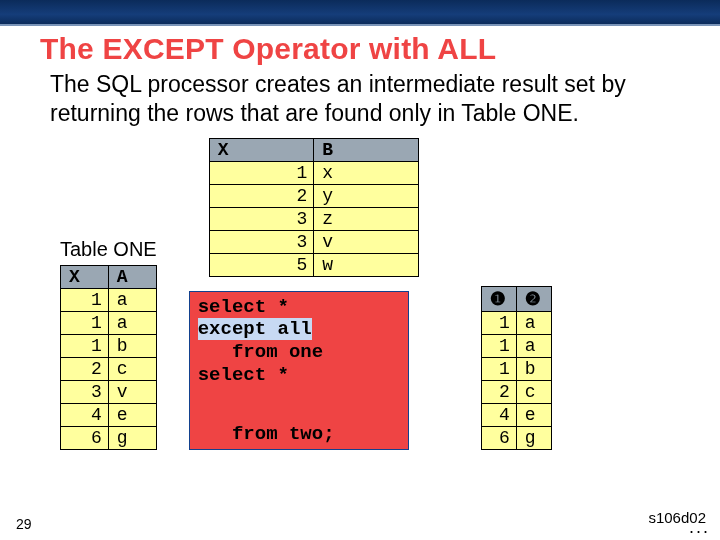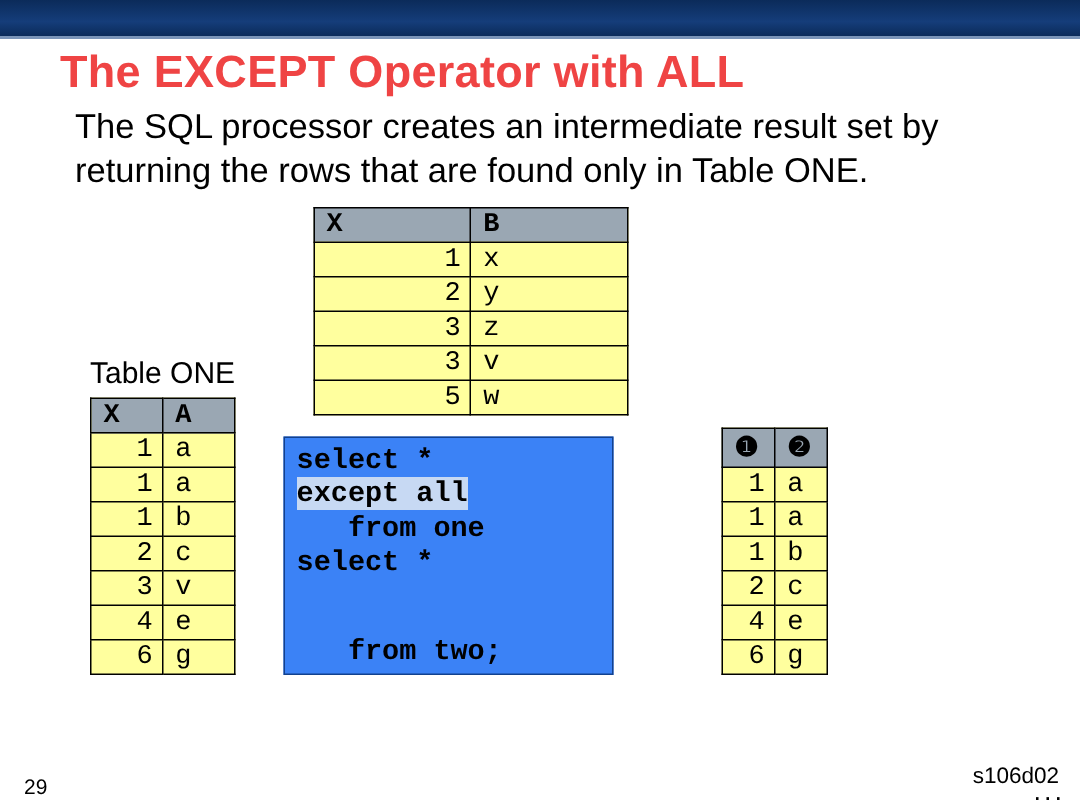--- a/index.html
+++ b/index.html
@@ -58,21 +58,21 @@
     background: #9aa7b3;
     font-weight: bold;
     text-align: left;
   }
   table.dt td.r { text-align: right; padding-right: 6px; padding-left: 10px; }
   table.dt.results th { text-align: center; }
   table.dt td.l { text-align: left; }
   .codebox {
     margin-top: 14px;
     border: 1.5px solid #12418e;
-    background: #3b82f6;
+    background: #ef4444;
     font-family: "Courier New", monospace;
     font-size: 19px;
     font-weight: bold;
     line-height: 1.2;
     padding: 4px 8px 4px 8px;
     width: 220px;
   }
   .codebox .hl { background: #c7d9f3; }
   .slidenum {
     position: absolute;

